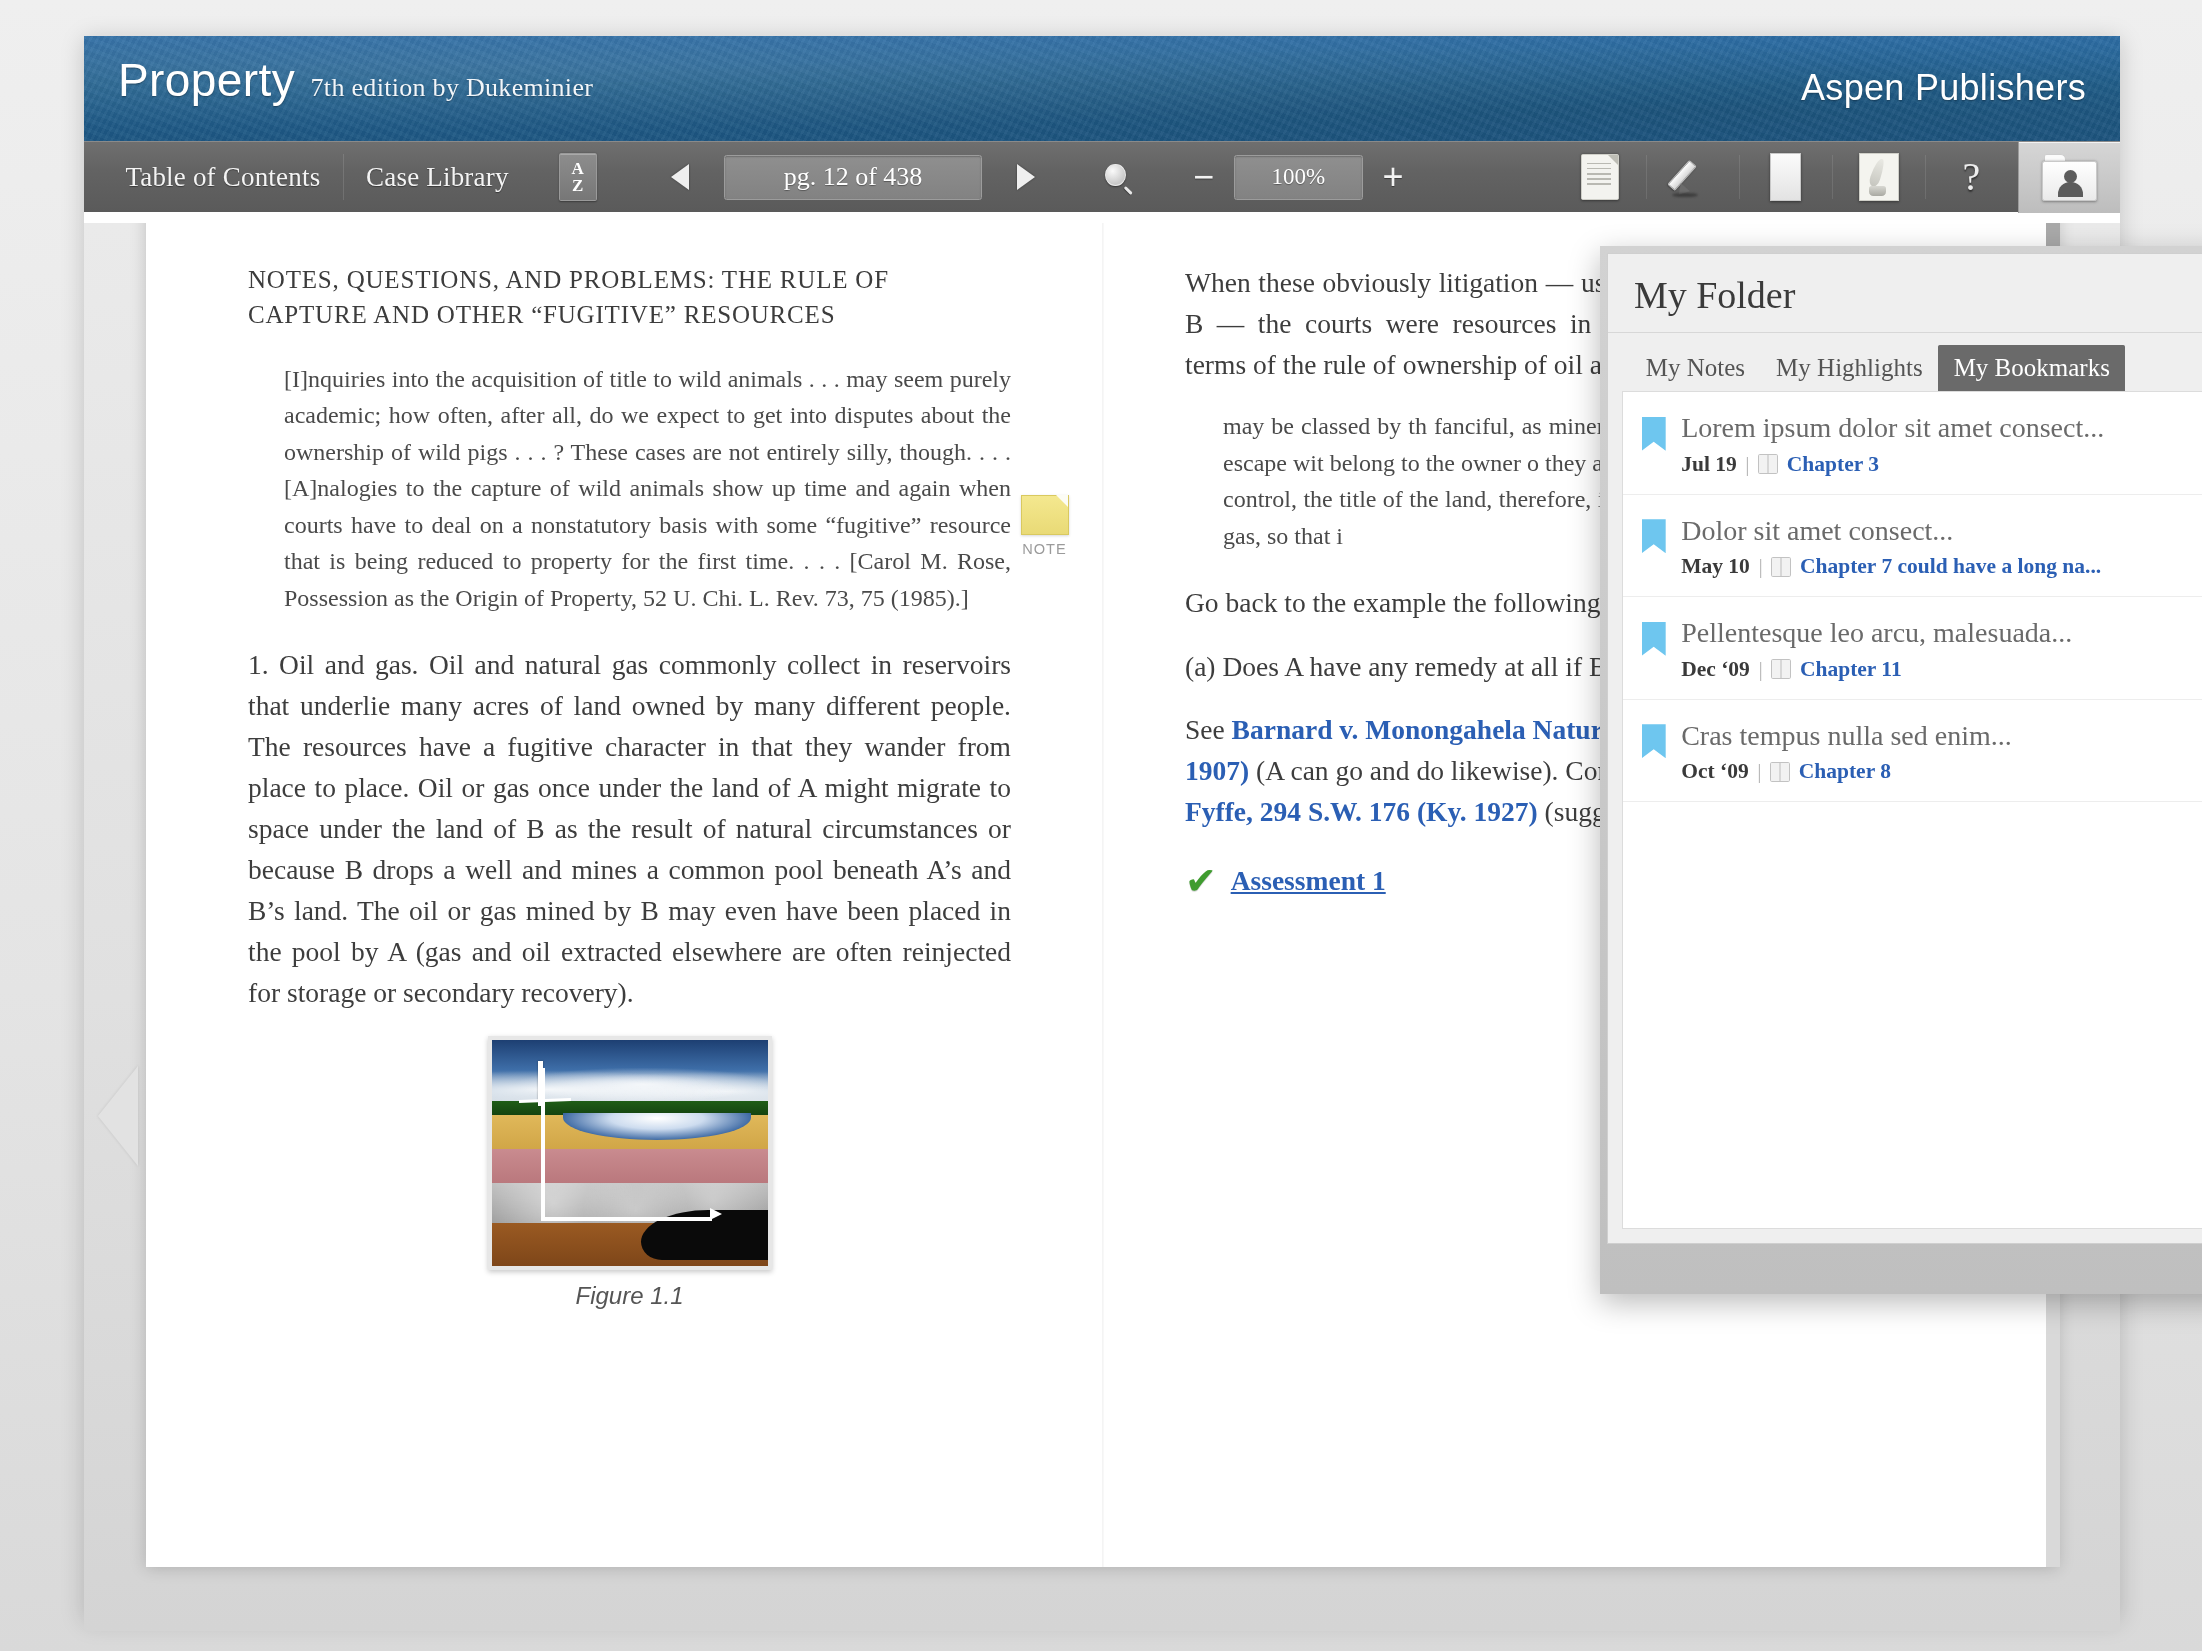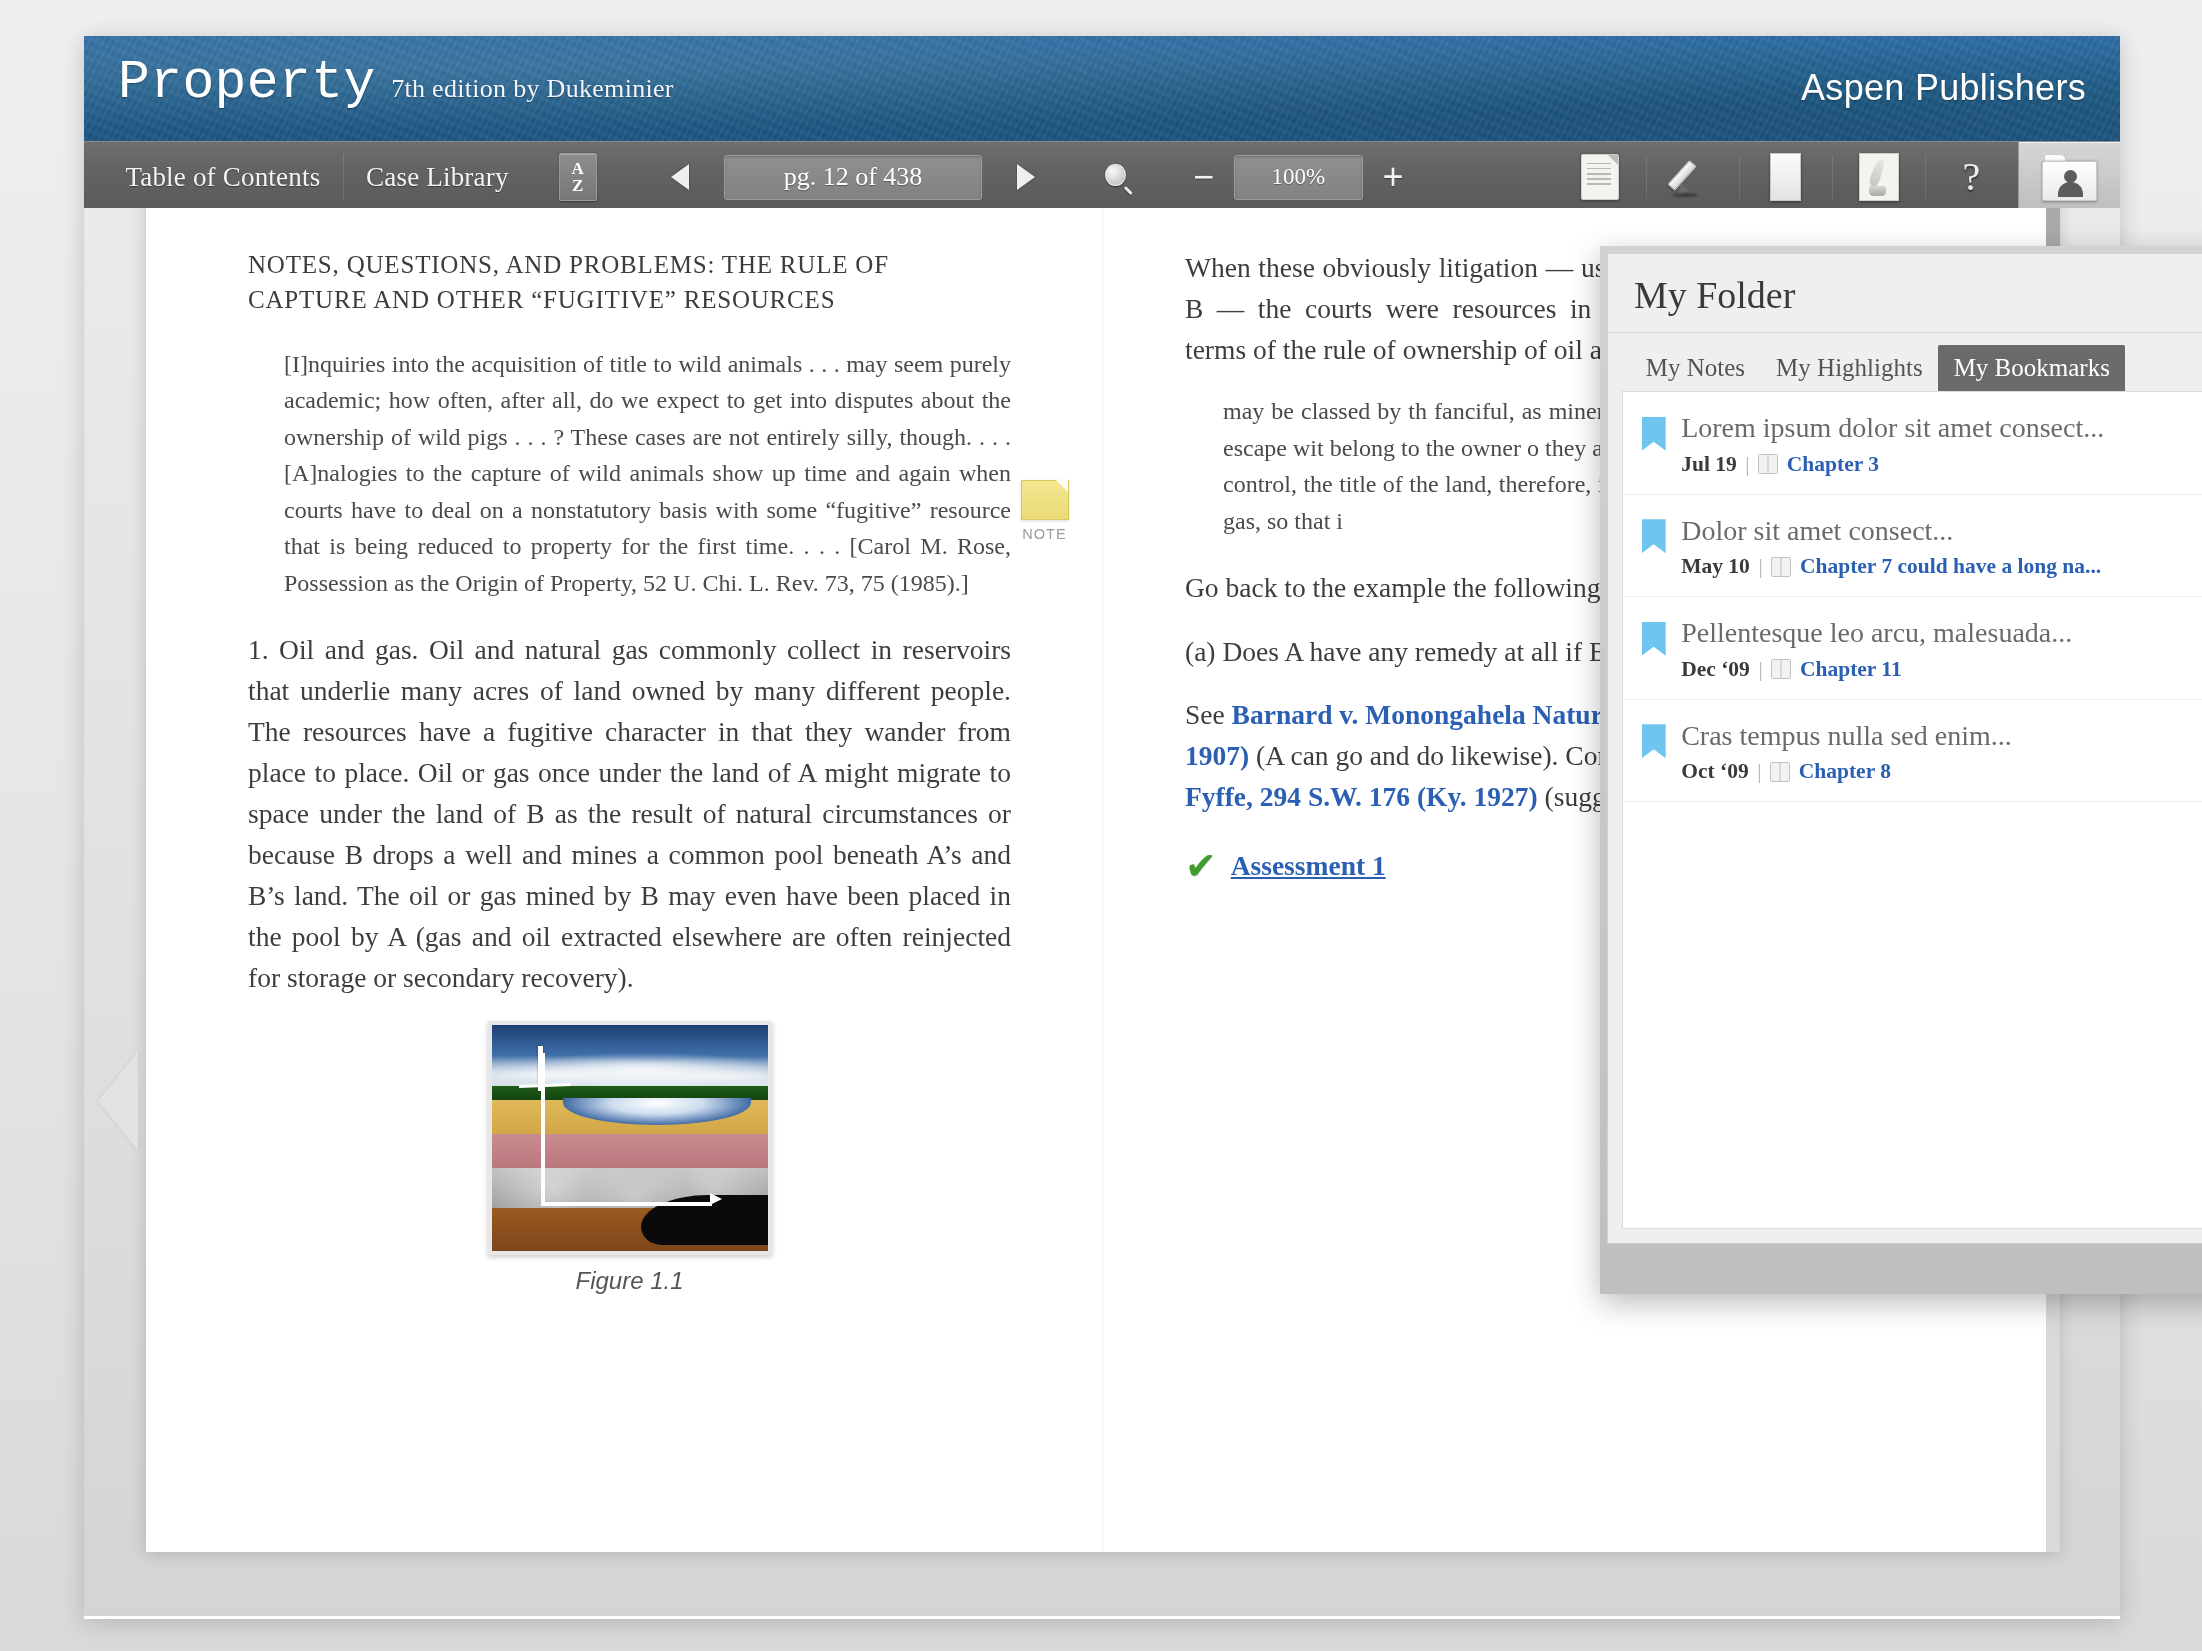--- a/index.html
+++ b/index.html
@@ -50,22 +50,22 @@
       repeating-linear-gradient(22deg, rgba(255,255,255,0.025) 0 4.3px, rgba(0,0,0,0.018) 4.3px 9.5px);
     opacity:.9;
     pointer-events:none;
   }
 
   .book-title-wrap{
     position:absolute; left:34px; top:20.6px;
     display:flex; align-items:baseline; gap:15.5px; z-index:2;
   }
   .book-title{
-    font-family:Liberation Mono, monospace;
-    font-size:53px;
+    font-family:Liberation Sans, sans-serif;
+    font-size:46px;
     color:#ffffff;
     letter-spacing:0.4px;
     line-height:1;
     text-shadow:0 0.9px 1.7px rgba(0,0,0,.35);
   }
   .book-subtitle{
     font-family:"Liberation Serif", serif;
     font-size:26px;
     color:#f2f6fa;
     letter-spacing:0.3px;
@@ -292,21 +292,21 @@
     background:#5c5c5c;
   }
   .ic-folder .person-body{
     position:absolute;left:16.3px;top:27.5px;width:25px;height:15.5px;
     background:#5c5c5c;border-radius:12px 12px 0 0;
   }
 
   
   .book-area{
     position:absolute;
-    left:84px; top:208px;
+    left:84px; top:223px;
     width:2036px; height:1408px;
     background:linear-gradient(180deg,#eaeaea 0%, #e0e0e0 55%, #d4d4d4 100%);
     overflow:hidden;
   }
 
   .page-left-arrow{
     position:absolute;left:13.8px;top:843px;
     width:0;height:0;
     border-top:50px solid transparent;
     border-bottom:50px solid transparent;

